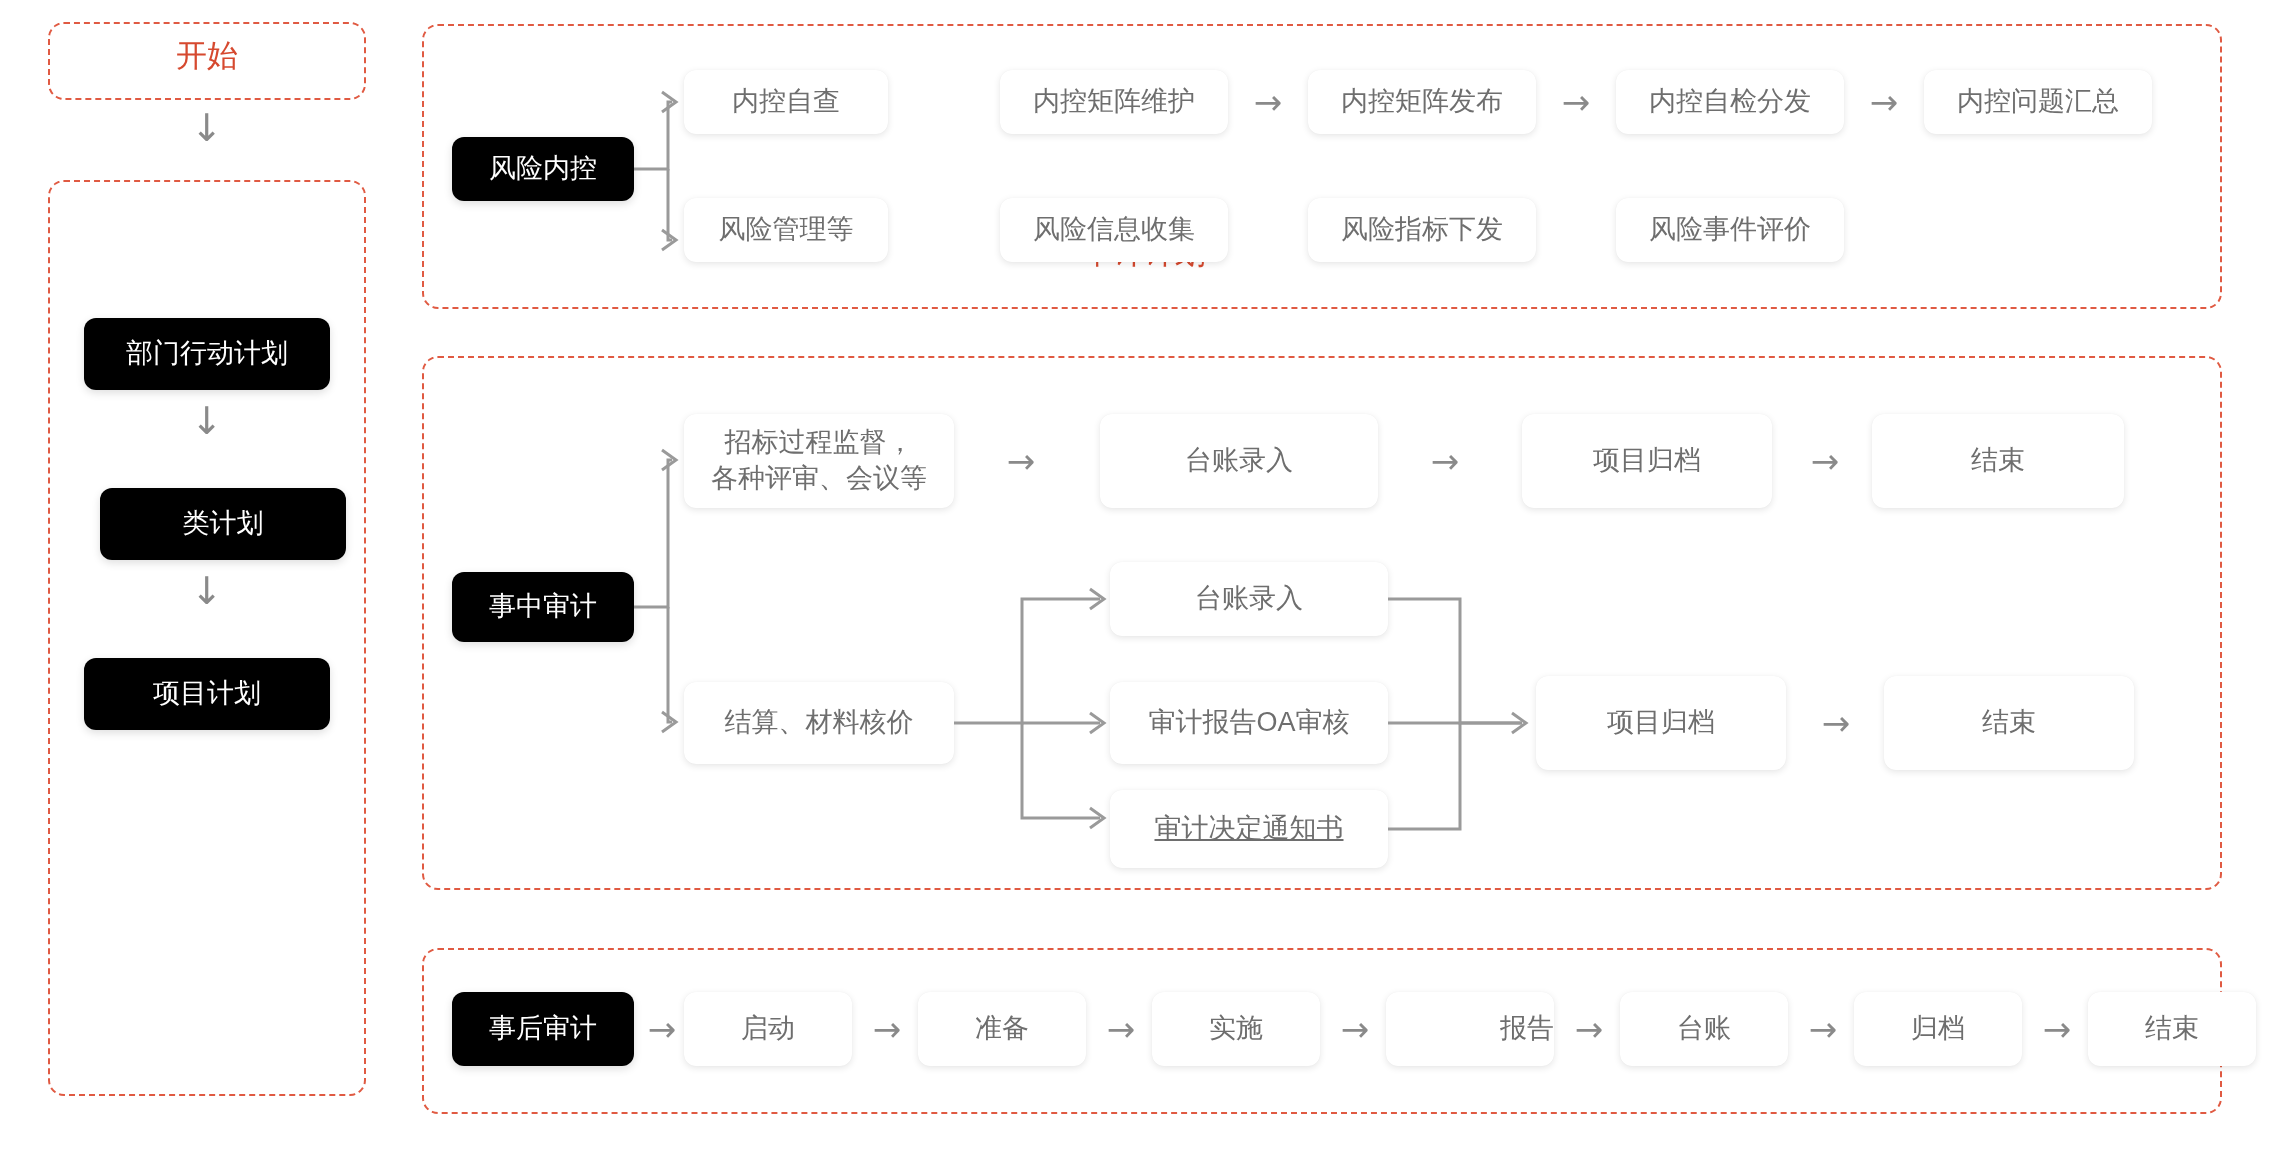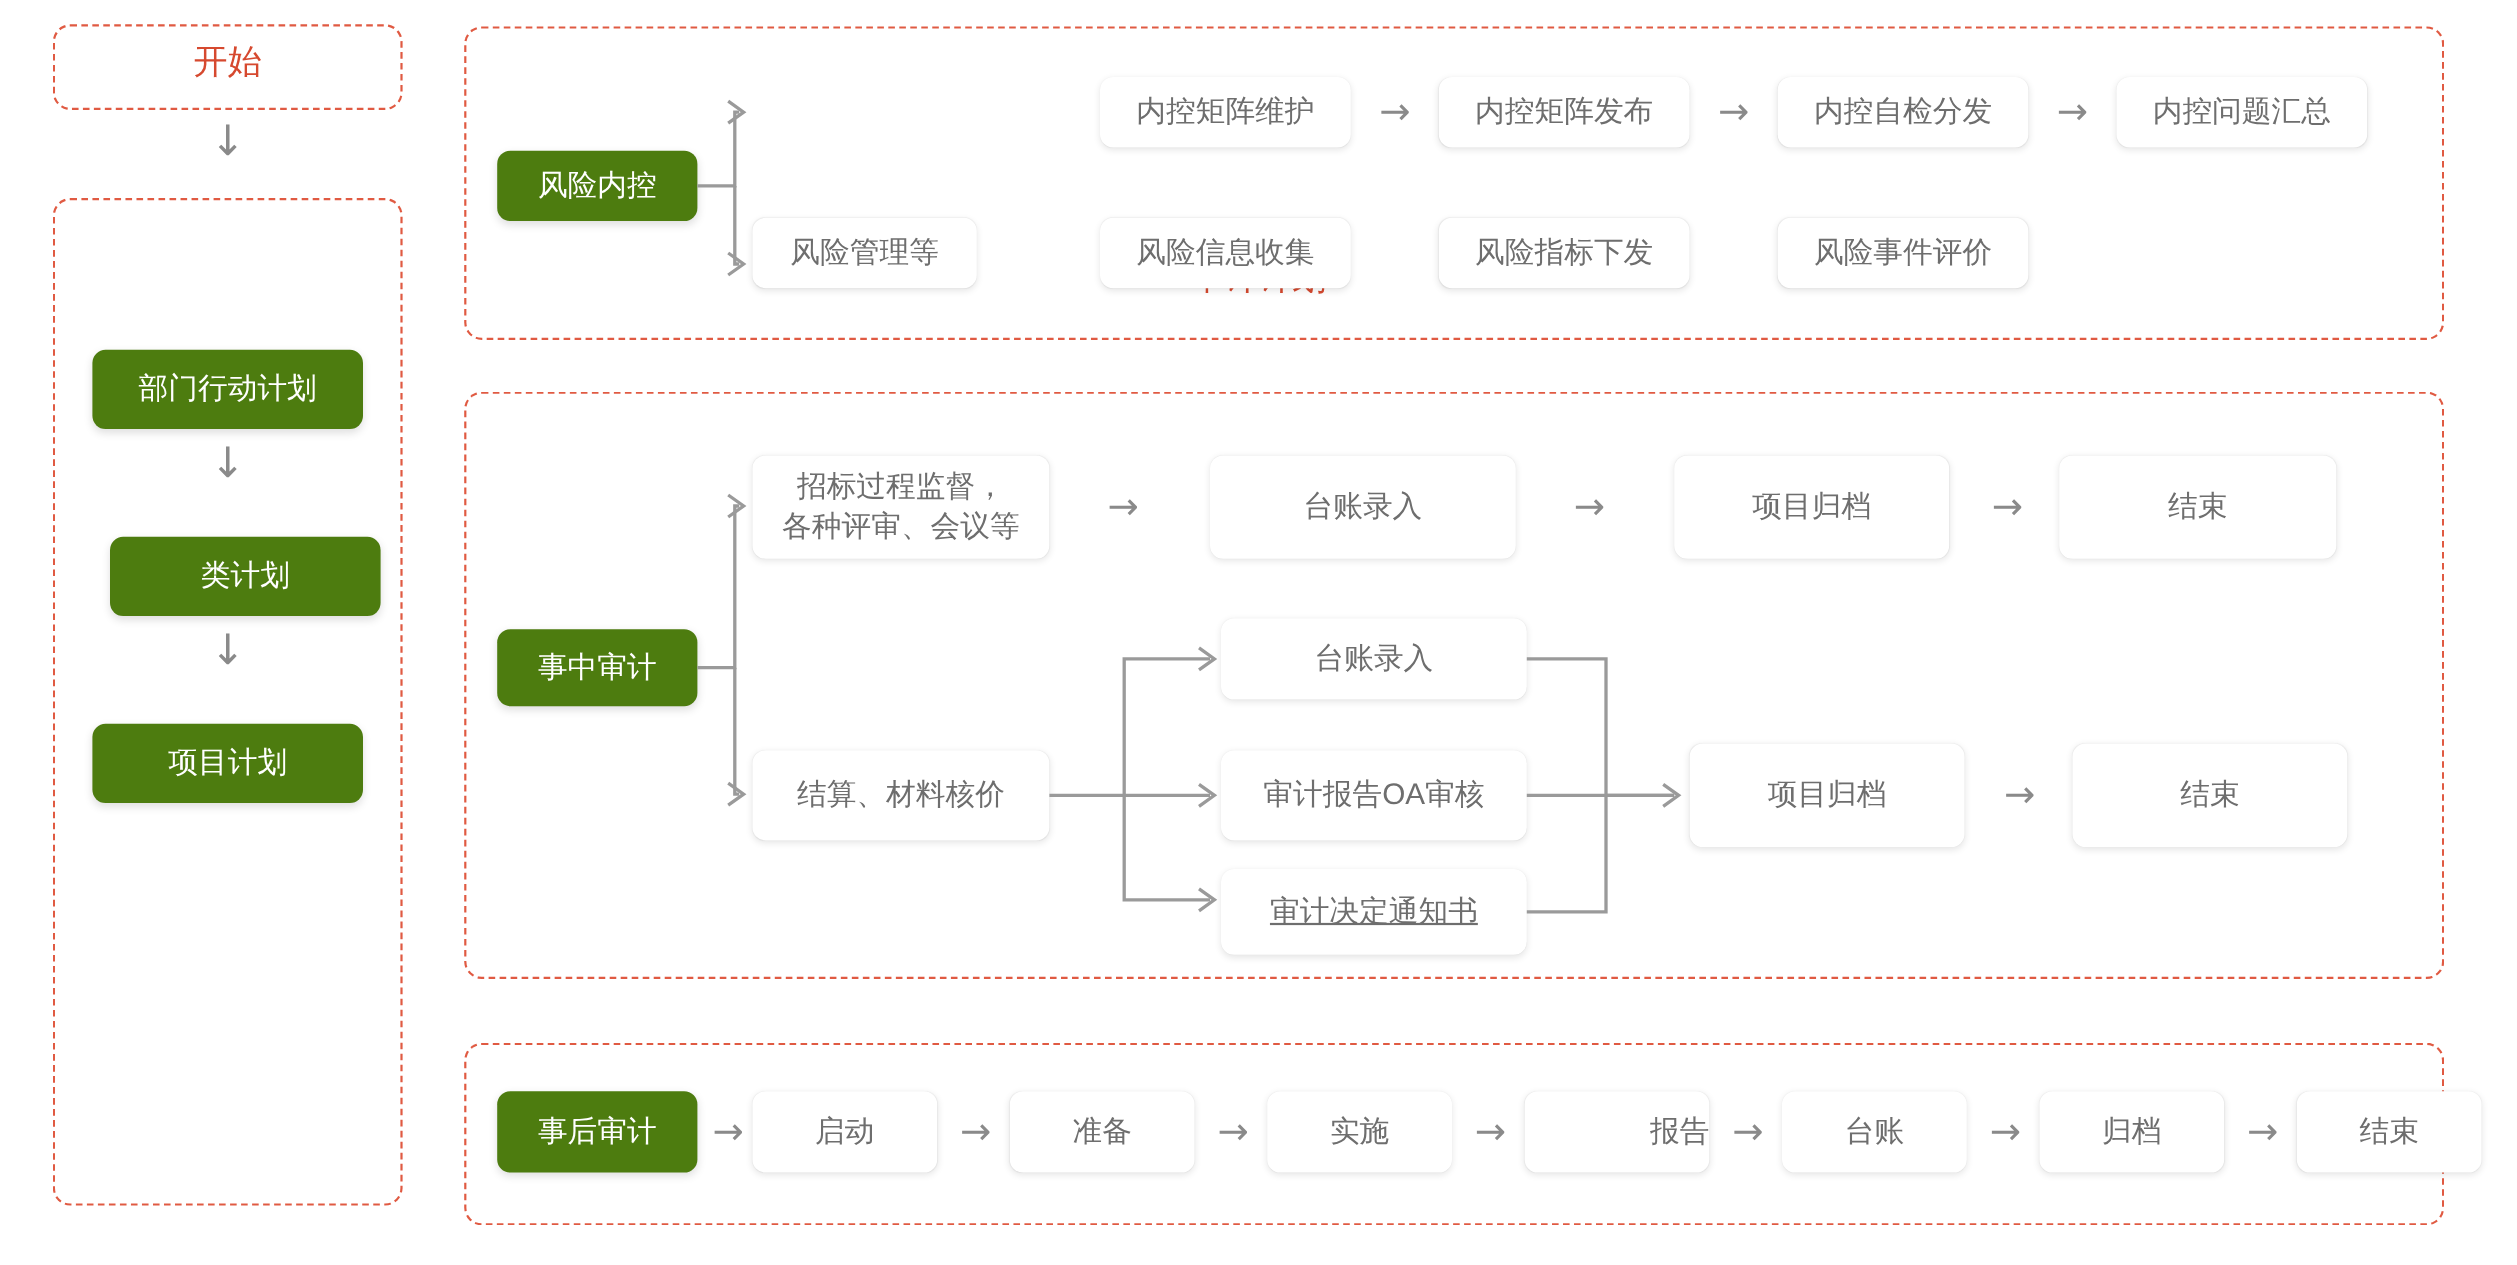--- a/index.html
+++ b/index.html
@@ -31,21 +31,21 @@
     line-height: 1.32;
     display: flex;
     align-items: center;
     justify-content: center;
     text-align: center;
     position: absolute;
     box-sizing: border-box;
     white-space: pre-line;
   }
   .node.red {
-    background: #4d7c0f;
+    background: #000000;
     color: #ffffff;
     box-shadow: 0 3px 8px rgba(0,0,0,0.13);
   }
 
   
   .dashpanel {
     position: absolute;
     border: 2px dashed #e05a42;
     border-radius: 16px;
     box-sizing: border-box;
@@ -133,20 +133,23 @@
     <span>风险内控</span>
   </div>
 
   <svg class="conn" style="left:0; top:0; width:2288px; height:320px;">
     <path d="M634,169 H668 V102 H672"></path>
     <polyline class="head" points="662,92 676,102 662,112"></polyline>
     <path d="M668,169 V240 H672"></path>
     <polyline class="head" points="662,230 676,240 662,250"></polyline>
   </svg>
 
+  <div class="node" style="left:684px; top:70px; width:204px; height:64px;">
+    <span>内控自查</span>
+  </div>
   <div class="node" style="left:1000px; top:70px; width:228px; height:64px;">
     <span>内控矩阵维护</span>
   </div>
   <div class="arrow" style="left:1228px; top:70px; width:80px; height:64px;">→</div>
   <div class="node" style="left:1308px; top:70px; width:228px; height:64px;">
     <span>内控矩阵发布</span>
   </div>
   <div class="arrow" style="left:1536px; top:70px; width:80px; height:64px;">→</div>
   <div class="node" style="left:1616px; top:70px; width:228px; height:64px;">
     <span>内控自检分发</span>

